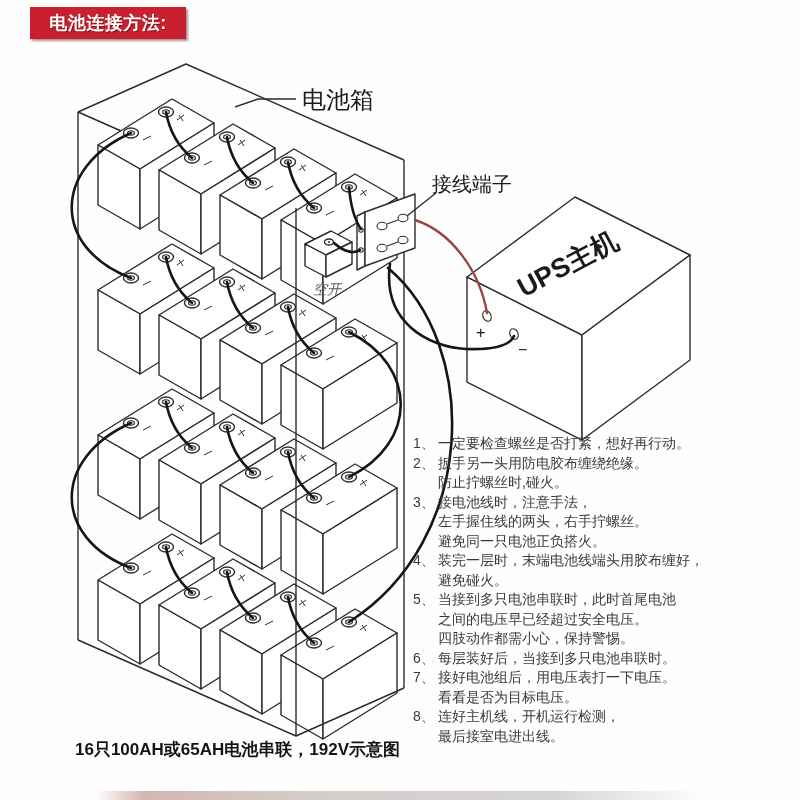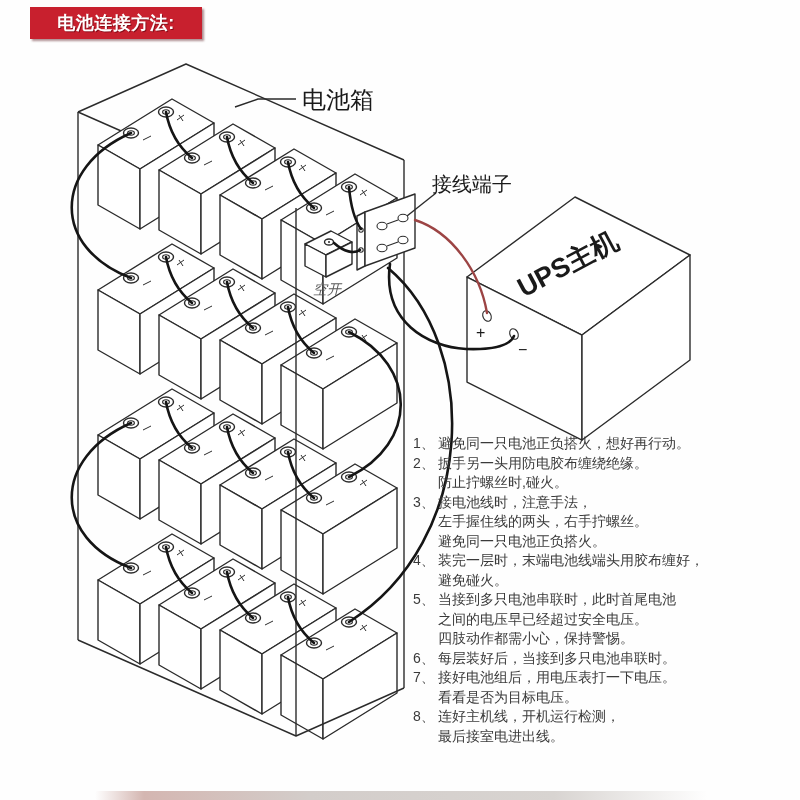--- a/index.html
+++ b/index.html
@@ -3,21 +3,21 @@
 <meta charset="utf-8">
 <style>
   html,body{margin:0;padding:0;}
   body{
     width:800px;height:800px;position:relative;overflow:hidden;
     background:#fefefe;
     font-family:"Liberation Sans","DejaVu Sans",sans-serif;
     color:#222;
   }
   .title-bar{
-    position:absolute;left:30px;top:7px;width:172px;height:32px;
+    position:absolute;left:30px;top:7px;width:156px;height:32px;
     background:#c8202e;
     box-shadow:2px 2px 2px rgba(80,10,18,.45);
     display:flex;align-items:center;justify-content:center;
   }
   .title-bar span{
     color:#fff;font-weight:bold;font-size:18px;letter-spacing:.5px;
     text-shadow:1px 1px 0 rgba(90,0,10,.6);
   }
   svg{position:absolute;left:0;top:0;}
   .f{fill:#fff;stroke:#2b2b2b;stroke-width:1.4;stroke-linejoin:round;}
@@ -152,21 +152,21 @@
     <path class="ln" d="M436,193 L407,216"></path>
     <text class="lbl" x="302" y="108" font-size="24">电池箱</text>
     <text class="lbl" x="432" y="191" font-size="20">接线端子</text>
     <text x="313" y="294" font-size="14" fill="#5a5a5a" font-style="italic">空开</text>
   </g>
 </svg>
 
 <div class="notes-panel">
   <div class="note-item">
     <span class="note-num">1、</span>
-    <span class="note-text">避免同一只电池正负搭火，想好再行动。</span>
+    <span class="note-text">一定要检查螺丝是否打紧，想好再行动。</span>
   </div>
   <div class="note-item">
     <span class="note-num">2、</span>
     <span class="note-text">扳手另一头用防电胶布缠绕绝缘。
 防止拧螺丝时,碰火。</span>
   </div>
   <div class="note-item">
     <span class="note-num">3、</span>
     <span class="note-text">接电池线时，注意手法，
 左手握住线的两头，右手拧螺丝。
@@ -193,15 +193,16 @@
 看看是否为目标电压。</span>
   </div>
   <div class="note-item">
     <span class="note-num">8、</span>
     <span class="note-text">连好主机线，开机运行检测，
 最后接室电进出线。</span>
   </div>
 </div>
 
 <div class="caption">
+  <div class="caption-line1">16只100AH或65AH电池串联，192V示意图</div>
 </div>
 
 <div class="bottom-strip"></div>
 
 </body></html>

